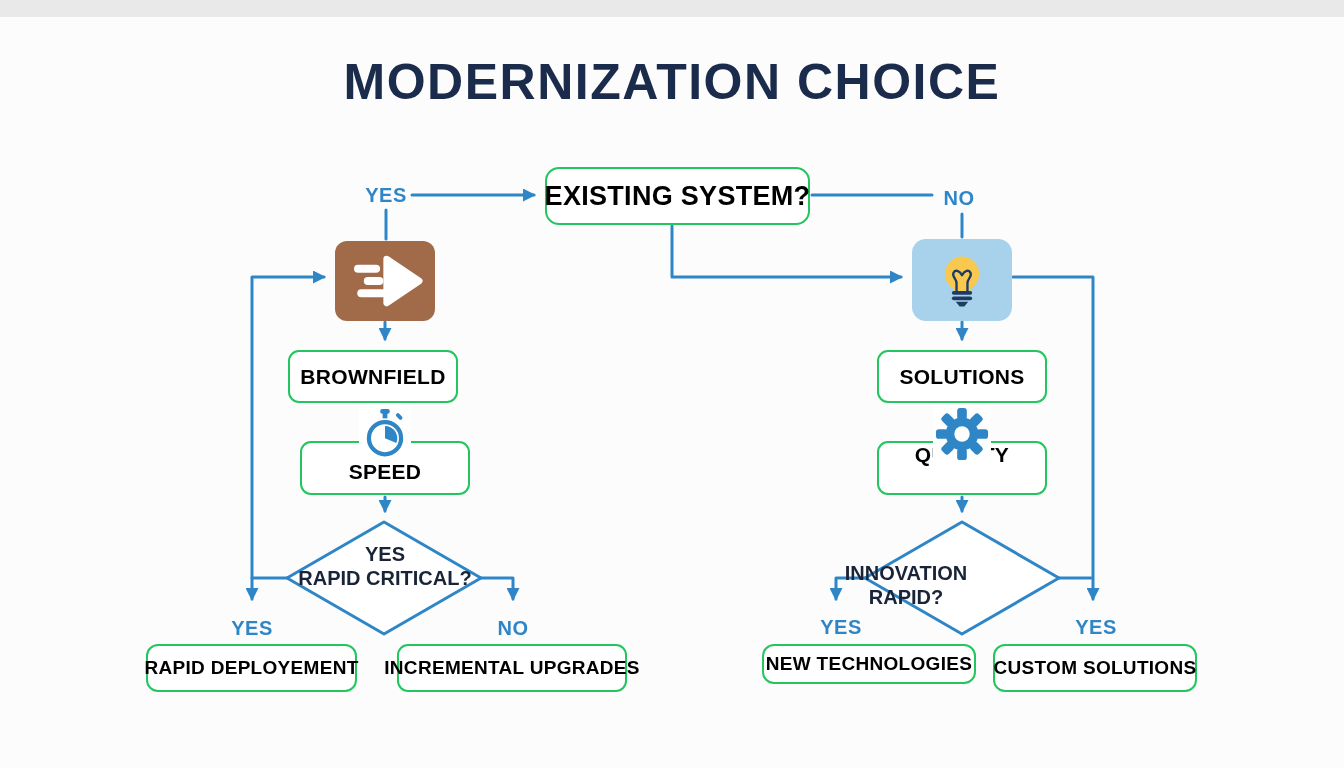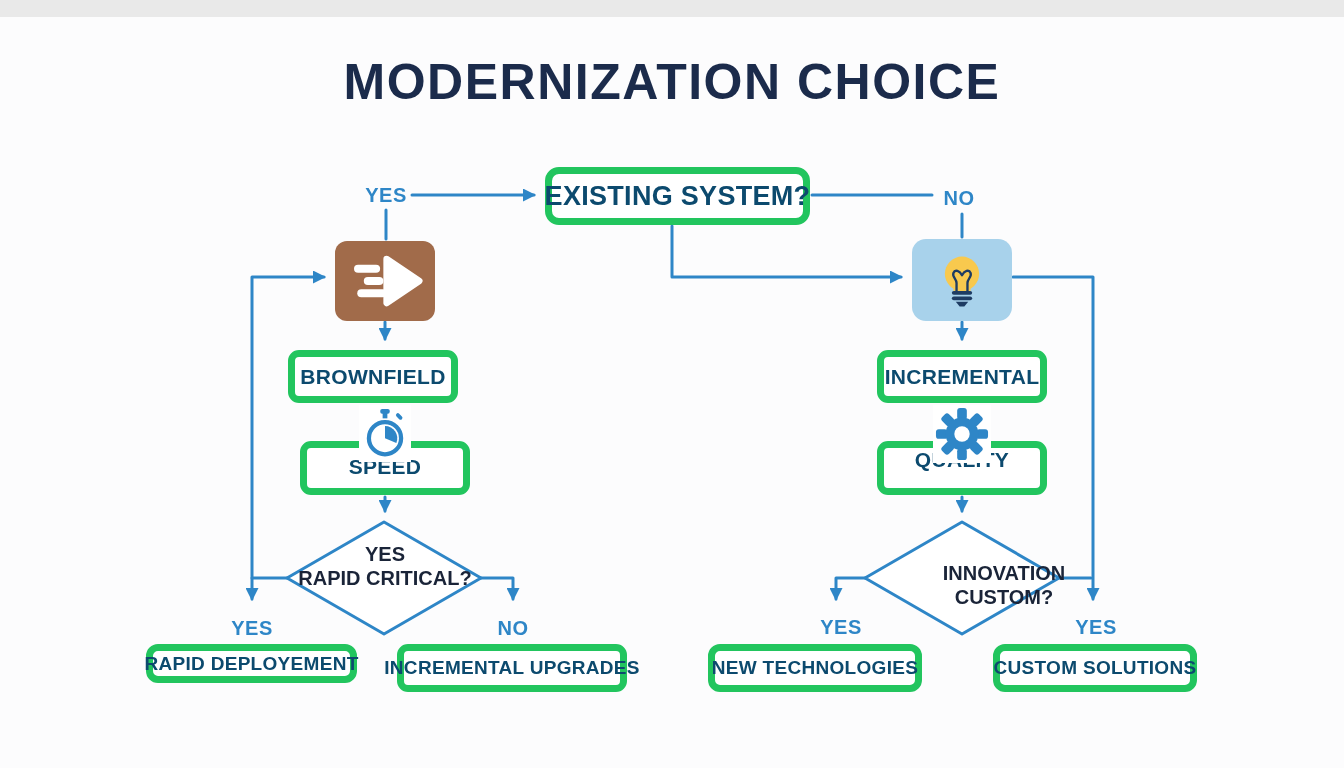--- a/index.html
+++ b/index.html
@@ -7,23 +7,23 @@
     position:relative;width:1344px;height:768px;margin:17px auto;
     background:#fcfcfd;overflow:hidden;
     font-family:"Liberation Sans",sans-serif;
   }
   .title{
     position:absolute;left:0;top:36px;width:100%;margin:0;
     text-align:center;font-size:50px;font-weight:bold;
     letter-spacing:1.5px;color:#1b2b4b;
   }
   .box{
-    position:absolute;background:#ffffff;border:7px solid #22c55e;
+    position:absolute;background:#ffffff;border:2px solid #22c55e;
     border-radius:11px;display:flex;align-items:center;justify-content:center;
-    font-weight:bold;color:#0c4a6e;z-index:2;letter-spacing:.3px;
+    font-weight:bold;color:#000000;z-index:2;letter-spacing:.3px;
     box-sizing:border-box;white-space:nowrap;
   }
   .box.big{border-radius:14px;font-size:27px;}
   .box.mid{font-size:21px;}
   .box.result{font-size:19px;border-radius:12px;}
   .lbl{
     position:absolute;transform:translate(-50%,-50%);
     color:#2e86c7;font-weight:bold;font-size:20px;z-index:2;letter-spacing:.5px;
   }
   .dtext{
@@ -144,29 +144,29 @@
 
   <div class="box mid" style="left:300px;top:424px;width:170px;height:54px;align-items:flex-end;padding-bottom:9px;text-align:right;">
     <span>SPEED</span>
   </div>
 
   <div class="dtext" style="left:385px;top:549px;">
     <div>YES</div>
     <div>RAPID CRITICAL?</div>
   </div>
 
-  <div class="box result" style="left:146px;top:627px;width:211px;height:39px;">
+  <div class="box result" style="left:146px;top:627px;width:211px;height:48px;">
     <span>RAPID DEPLOYEMENT</span>
   </div>
   <div class="box result" style="left:397px;top:627px;width:230px;height:48px;border-radius:11px;">
     <span>INCREMENTAL UPGRADES</span>
   </div>
 
   <div class="box mid" style="left:877px;top:333px;width:170px;height:53px;">
-    <span>INCREMENTAL</span>
+    <span>SOLUTIONS</span>
   </div>
 
   <div class="badge gear">
     <svg width="54" height="54" viewBox="0 0 56 56">
       <g fill="#2e86c7">
         <rect x="23" y="1" width="10" height="12" rx="3"></rect>
         <rect x="23" y="1" width="10" height="12" rx="3" transform="rotate(45 28 28)"></rect>
         <rect x="23" y="1" width="10" height="12" rx="3" transform="rotate(90 28 28)"></rect>
         <rect x="23" y="1" width="10" height="12" rx="3" transform="rotate(135 28 28)"></rect>
         <rect x="23" y="1" width="10" height="12" rx="3" transform="rotate(180 28 28)"></rect>
@@ -176,25 +176,25 @@
         <circle cx="28" cy="28" r="17"></circle>
       </g>
       <circle cx="28" cy="28" r="8" fill="#ffffff"></circle>
     </svg>
   </div>
 
   <div class="box mid" style="left:877px;top:424px;width:170px;height:54px;align-items:flex-start;padding-bottom:9px;">
     <span>QUALITY</span>
   </div>
 
-  <div class="dtext" style="left:1004px;top:568px;">
+  <div class="dtext" style="left:906px;top:568px;">
     <div>INNOVATION</div>
-    <div>CUSTOM?</div>
-  </div>
-
-  <div class="box result" style="left:708px;top:627px;width:214px;height:48px;">
+    <div>RAPID?</div>
+  </div>
+
+  <div class="box result" style="left:762px;top:627px;width:214px;height:40px;">
     <span>NEW TECHNOLOGIES</span>
   </div>
   <div class="box result" style="left:993px;top:627px;width:204px;height:48px;">
     <span>CUSTOM SOLUTIONS</span>
   </div>
 
 </div>
 
 </body></html>

